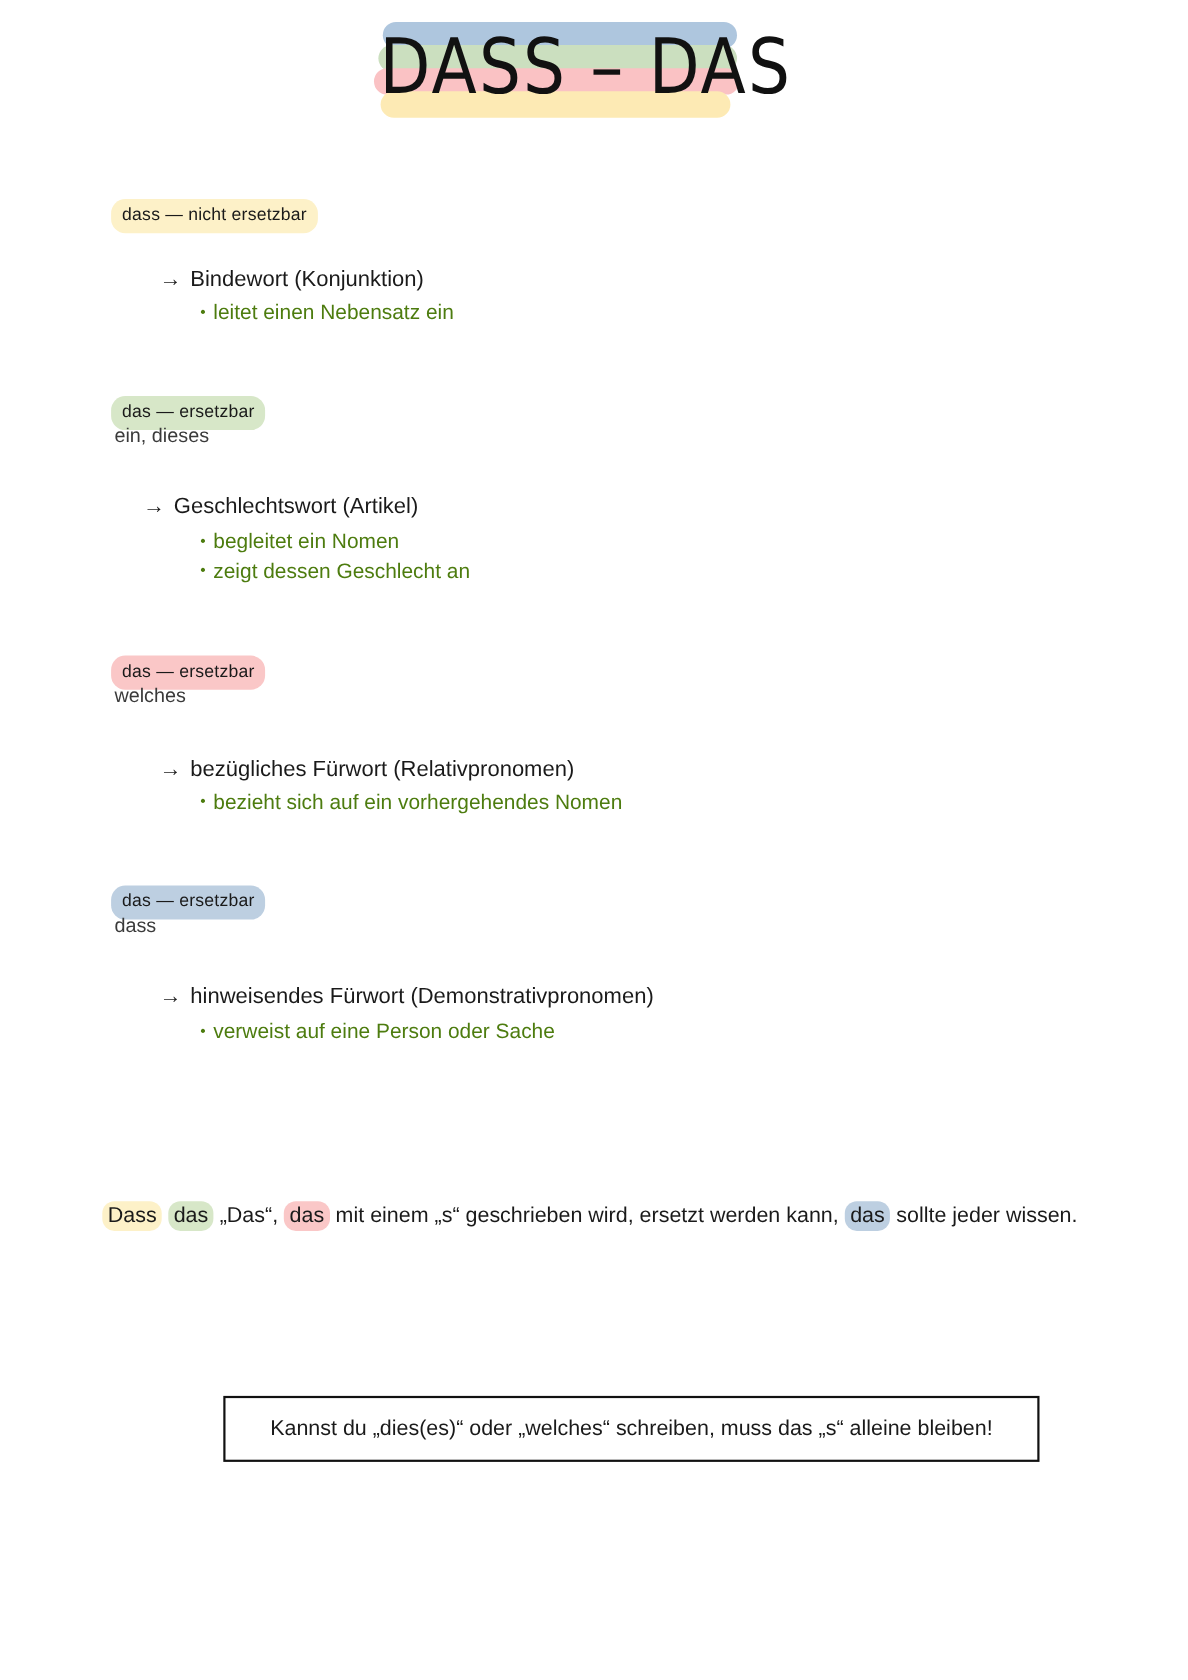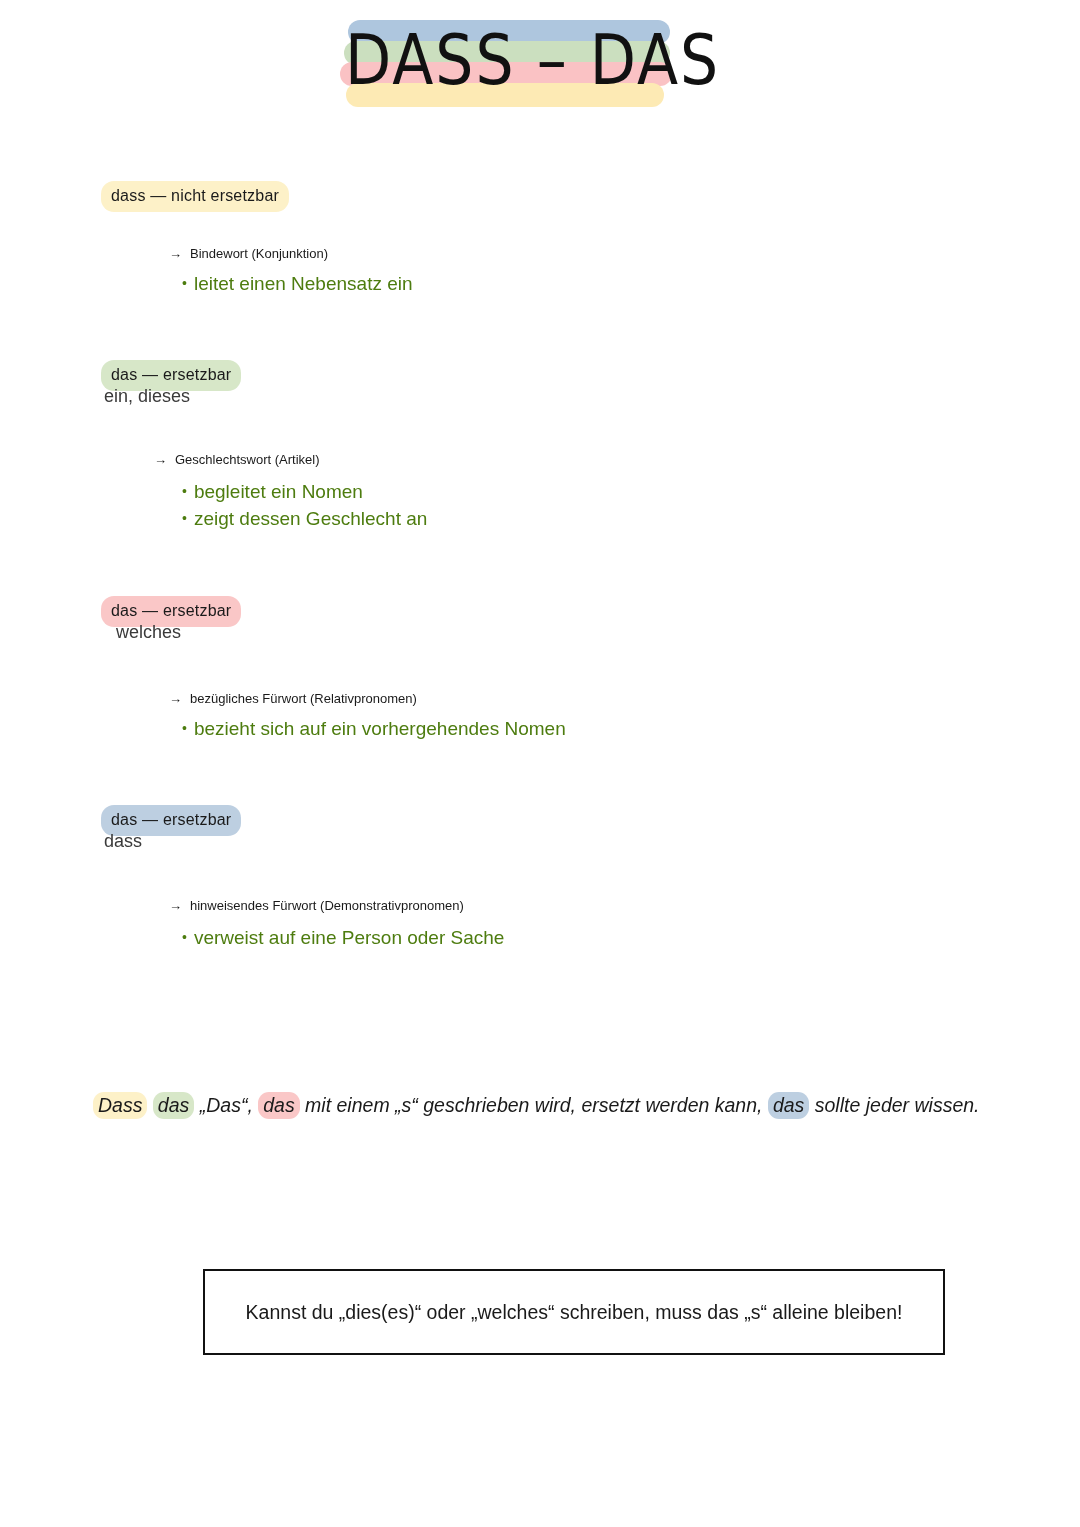--- a/index.html
+++ b/index.html
@@ -73,25 +73,24 @@
   .sec-sub {
     position: absolute;
     font-size: 18px;
     line-height: 18px;
     color: #3a3a3a;
     white-space: nowrap;
   }
 
   .arrow-line {
     position: absolute;
-    font-size: 13px;
+    font-size: 20px;
     line-height: 26px;
     white-space: nowrap;
     color: #1a1a1a;
-    margin-left: 24px;
   }
   .arrow-glyph { margin-right: 8px; display: inline-block; }
 
   .bullet-line {
     position: absolute;
     font-size: 19px;
     line-height: 26px;
     white-space: nowrap;
     color: #4d7c0f;
   }
@@ -100,34 +99,33 @@
   
   #example-sentence {
     position: absolute;
     left: 93px;
     top: 1091px;
     width: 900px;
     font-size: 19.5px;
     line-height: 28px;
     white-space: nowrap;
     color: #1a1a1a;
-    font-style: italic;
   }
   #example-sentence .mark {
     border-radius: 11px;
     padding: 2px 5px 3px 5px;
   }
 
   
   #rule-box {
     position: absolute;
     left: 203px;
     top: 1269px;
     width: 742px;
-    height: 86px;
+    height: 60px;
     border: 2.5px solid #111111;
     box-sizing: border-box;
     background: #ffffff;
   }
   #rule-box-text {
     position: absolute;
     left: 0; right: 0;
     top: 50%;
     transform: translateY(-50%);
     text-align: center;
@@ -167,21 +165,21 @@
   <div class="bullet-line" style="left:182px; top:478px;">
     <span class="bullet-glyph">•</span><span>begleitet ein Nomen</span>
   </div>
   <div class="bullet-line" style="left:182px; top:505px;">
     <span class="bullet-glyph">•</span><span>zeigt dessen Geschlecht an</span>
   </div>
 </div>
 
 <div class="section">
   <div class="sec-header hl-pink" style="left: 101px; top: 596px; background: rgb(250, 199, 199);">das — ersetzbar</div>
-  <div class="sec-sub" style="left:104px; top:623px;margin-left:12px;">welches</div>
+  <div class="sec-sub" style="left:104px; top:623px;">welches</div>
   <div class="arrow-line" style="left:145px; top:686px;">
     <span class="arrow-glyph">→</span><span>bezügliches Fürwort (Relativpronomen)</span>
   </div>
   <div class="bullet-line" style="left:182px; top:715px;">
     <span class="bullet-glyph">•</span><span>bezieht sich auf ein vorhergehendes Nomen</span>
   </div>
 </div>
 
 <div class="section">
   <div class="sec-header hl-blue" style="left: 101px; top: 805px; background: rgb(189, 207, 225);">das — ersetzbar</div>

